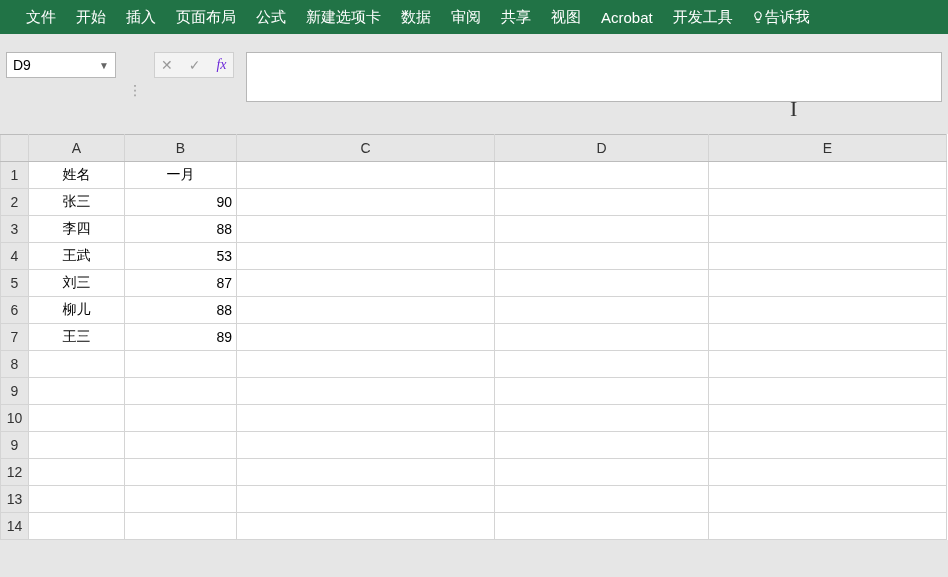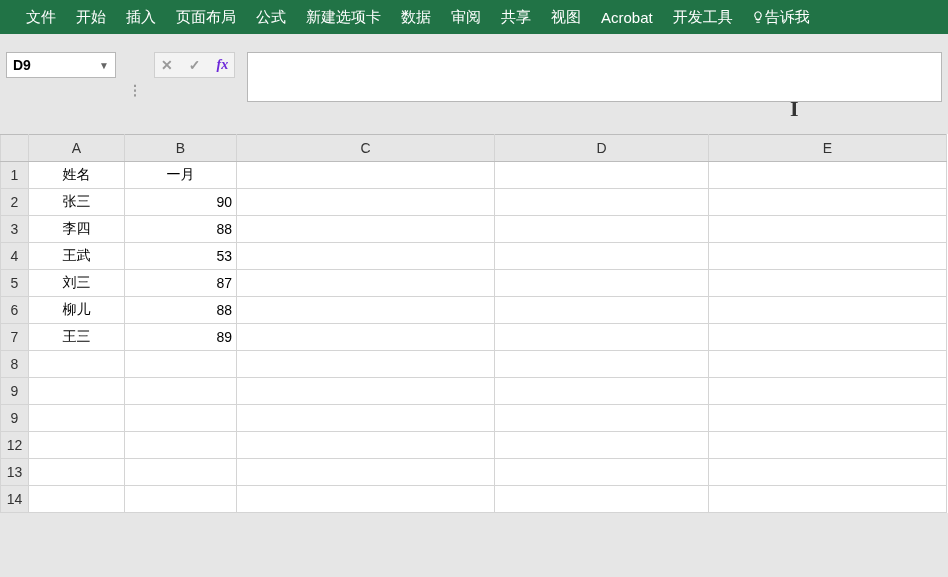--- a/index.html
+++ b/index.html
@@ -44,21 +44,21 @@
     <div class="ribbon-tab">Acrobat</div>
     <div class="ribbon-tab">开发工具</div>
     <div class="ribbon-tab tell-me">
       <svg viewBox="0 0 24 24">
         <path fill="none" stroke="#fff" stroke-width="2" d="M9 21h6M10 17h4M12 3a6 6 0 00-4 10c1 1 1 2 1 3h6c0-1 0-2 1-3a6 6 0 00-4-10z"></path>
       </svg>
       <span>告诉我</span>
     </div>
   </div>
 
-<div class="fx-bar" style="position:relative;font-weight:bold;">
+<div class="fx-bar" style="position:relative;">
   <div class="name-box">
     <span>D9</span>
     <span class="chev">▼</span>
   </div>
   <div class="dots">⋮</div>
   <div class="fx-btns">
     <span>✕</span>
     <span>✓</span>
     <span class="fx">fx</span>
   </div>
@@ -153,20 +153,28 @@
         </tr>
         <tr>
           <th class="row-head">9</th>
           <td></td>
           <td></td>
           <td></td>
           <td></td>
           <td></td>
         </tr>
         <tr>
+          <th class="row-head">10</th>
+          <td></td>
+          <td></td>
+          <td></td>
+          <td></td>
+          <td></td>
+        </tr>
+        <tr>
           <th class="row-head">9</th>
           <td></td>
           <td></td>
           <td></td>
           <td></td>
           <td></td>
         </tr>
         <tr>
           <th class="row-head">12</th>
           <td></td>

